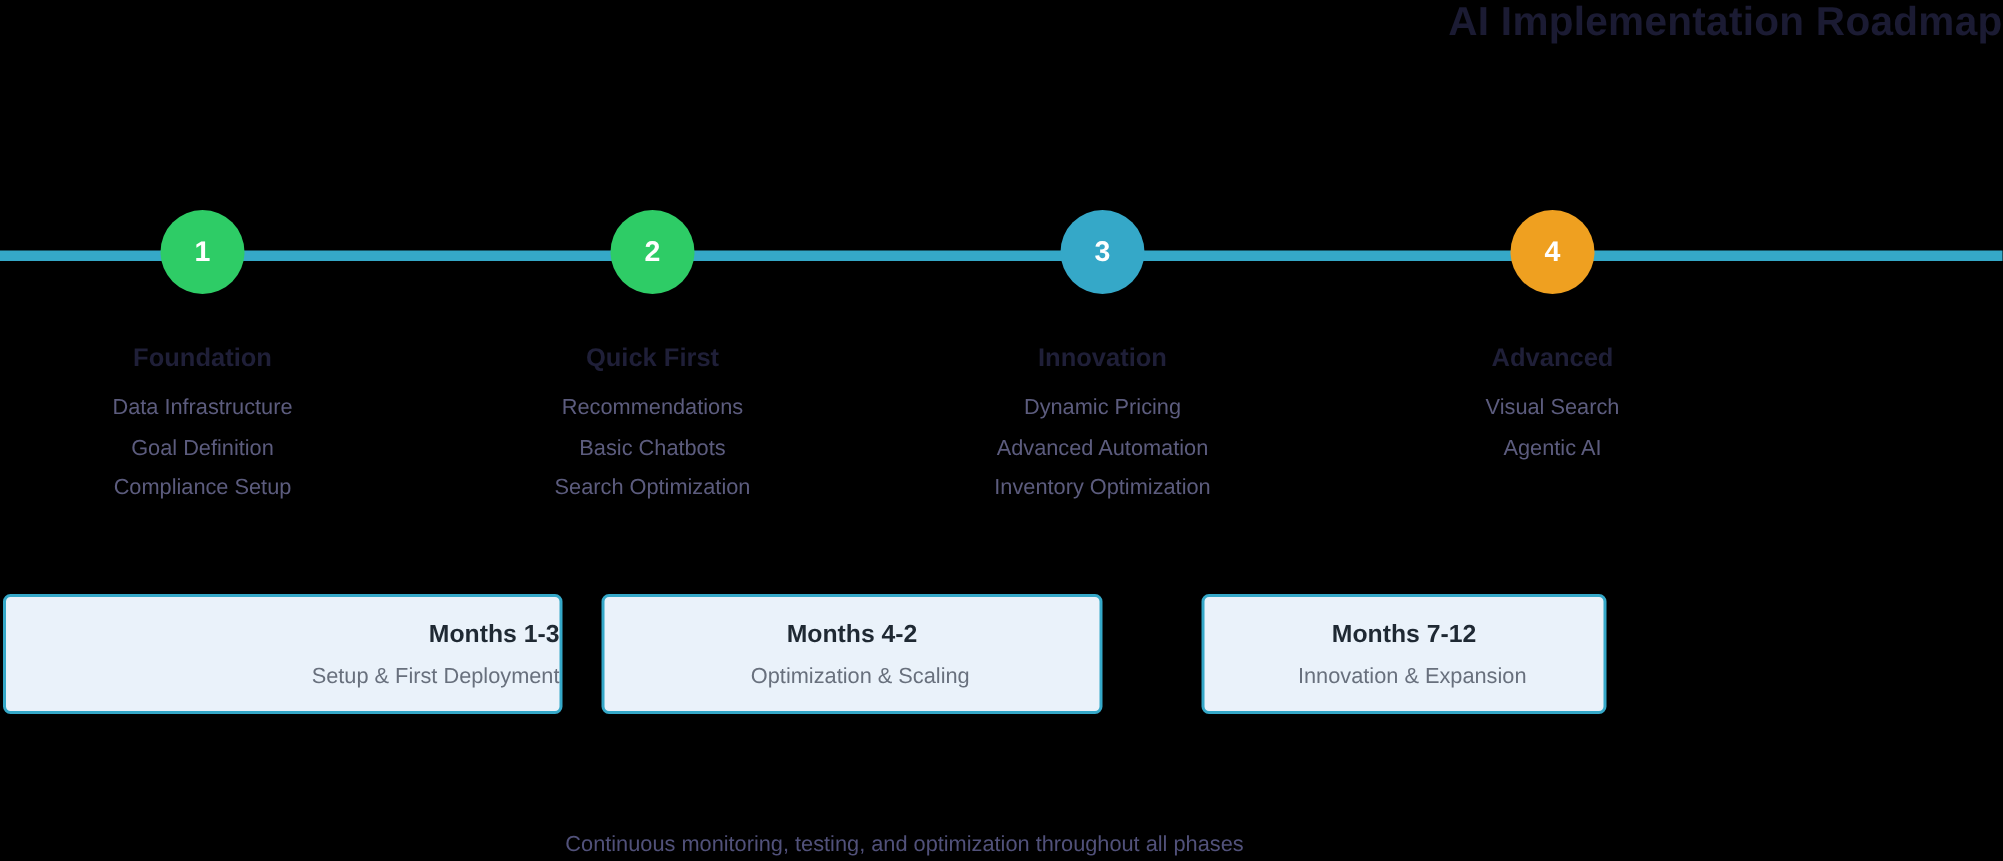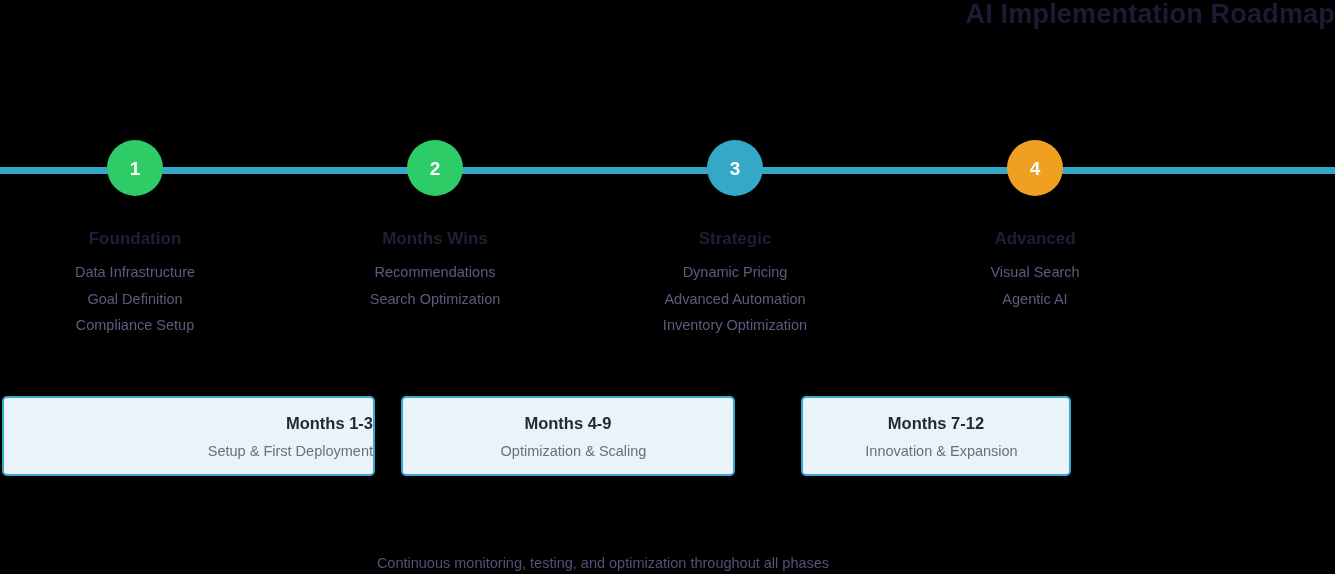--- a/index.html
+++ b/index.html
@@ -145,32 +145,33 @@
     <div class="phase-item">Data Infrastructure</div>
     <div class="phase-item">Goal Definition</div>
     <div class="phase-item">Compliance Setup</div>
   </div>
 </div>
 
 <div class="phase phase-2">
   <div class="phase-marker" style="background: rgb(46, 204, 102);">
     <span>2</span>
   </div>
-  <div class="phase-name">Months Wins</div>
+  <div class="phase-name">Quick First</div>
   <div class="phase-items">
     <div class="phase-item">Recommendations</div>
+    <div class="phase-item">Basic Chatbots</div>
     <div class="phase-item">Search Optimization</div>
   </div>
 </div>
 
 <div class="phase phase-3">
   <div class="phase-marker" style="background: rgb(53, 168, 200);">
     <span>3</span>
   </div>
-  <div class="phase-name">Strategic</div>
+  <div class="phase-name">Innovation</div>
   <div class="phase-items">
     <div class="phase-item">Dynamic Pricing</div>
     <div class="phase-item">Advanced Automation</div>
     <div class="phase-item">Inventory Optimization</div>
   </div>
 </div>
 
 <div class="phase phase-4">
   <div class="phase-marker" style="background: rgb(239, 160, 32);">
     <span>4</span>
@@ -180,21 +181,21 @@
     <div class="phase-item">Visual Search</div>
     <div class="phase-item">Agentic AI</div>
   </div>
 </div>
 
 <div class="period-box period-1">
   <div class="period-title">Months 1-3</div>
   <div class="period-subtitle">Setup &amp; First Deployment</div>
 </div>
 <div class="period-box period-2">
-  <div class="period-title">Months 4-9</div>
+  <div class="period-title">Months 4-2</div>
   <div class="period-subtitle">Optimization &amp; Scaling</div>
 </div>
 <div class="period-box period-3">
   <div class="period-title">Months 7-12</div>
   <div class="period-subtitle">Innovation &amp; Expansion</div>
 </div>
 
 <div class="footer-note">Continuous monitoring, testing, and optimization throughout all phases</div>
 
 </body></html>

